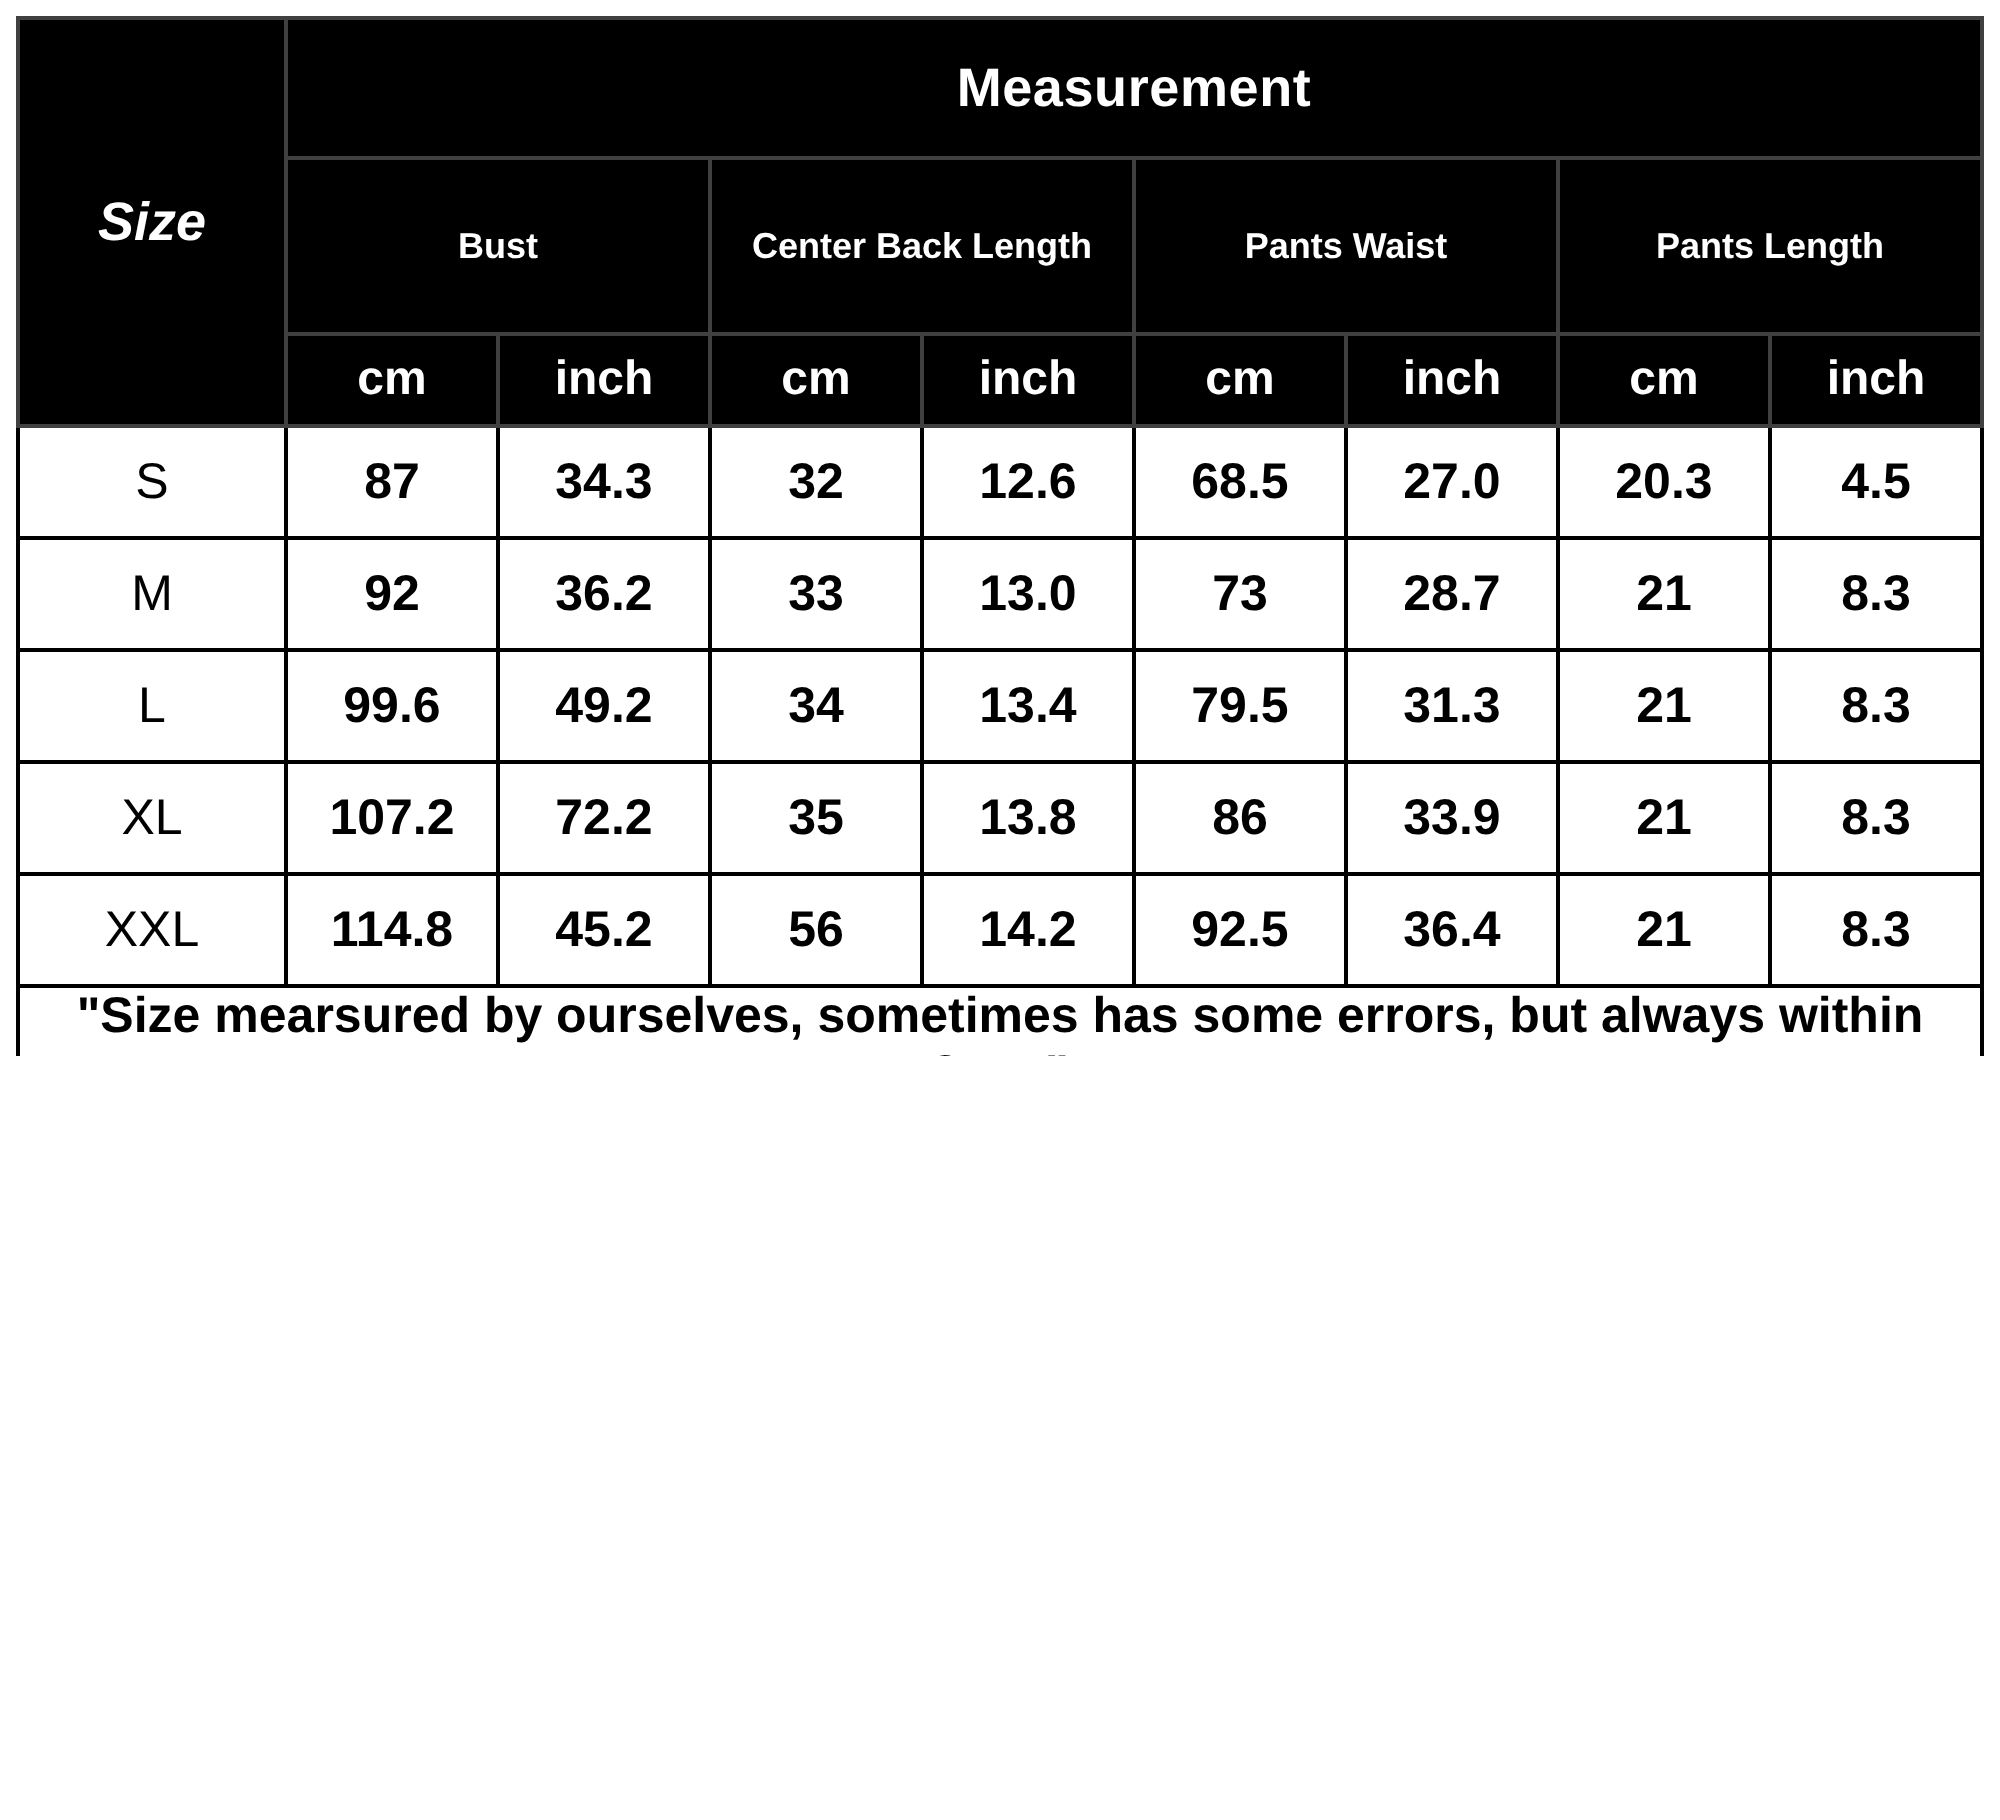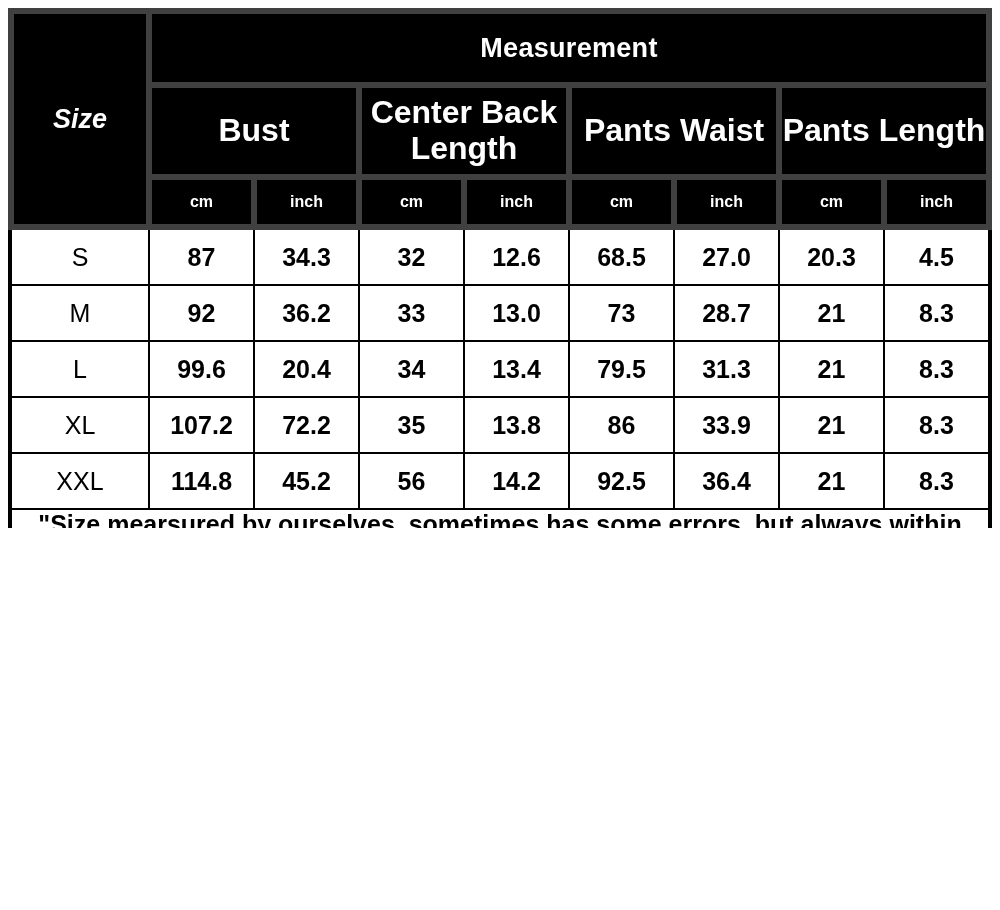--- a/index.html
+++ b/index.html
@@ -29,43 +29,43 @@
   }
   table.size-chart {
     border-collapse: collapse;
     width: 984px;
     table-layout: fixed;
     background: #000;
     color: #fff;
   }
   table.size-chart th,
   table.size-chart td {
-    border: 6px solid #404040;
+    border: 2px solid #404040;
     text-align: center;
     vertical-align: middle;
     font-weight: bold;
     padding: 0;
   }
   .hdr-measurement {
     font-size: 27px;
     height: 68px;
     letter-spacing: 0.3px;
   }
   .hdr-size {
     font-size: 27px;
     width: 132px;
     font-style: italic;
   }
   .hdr-group {
-    font-size: 32px;
+    font-size: 18px;
     height: 86px;
     line-height: 1.12;
   }
   .hdr-unit {
-    font-size: 16px;
+    font-size: 24px;
     height: 44px;
   }
   table.size-chart tbody td {
     background: #ffffff;
     color: #000;
     border: 2px solid #000;
     font-size: 25px;
     height: 54px;
     font-weight: bold;
   }
@@ -141,21 +141,21 @@
           <td>33</td>
           <td>13.0</td>
           <td>73</td>
           <td>28.7</td>
           <td>21</td>
           <td>8.3</td>
         </tr>
         <tr>
           <td class="size-cell">L</td>
           <td>99.6</td>
-          <td>20.4</td>
+          <td>49.2</td>
           <td>34</td>
           <td>13.4</td>
           <td>79.5</td>
           <td>31.3</td>
           <td>21</td>
           <td>8.3</td>
         </tr>
         <tr>
           <td class="size-cell">XL</td>
           <td>107.2</td>

